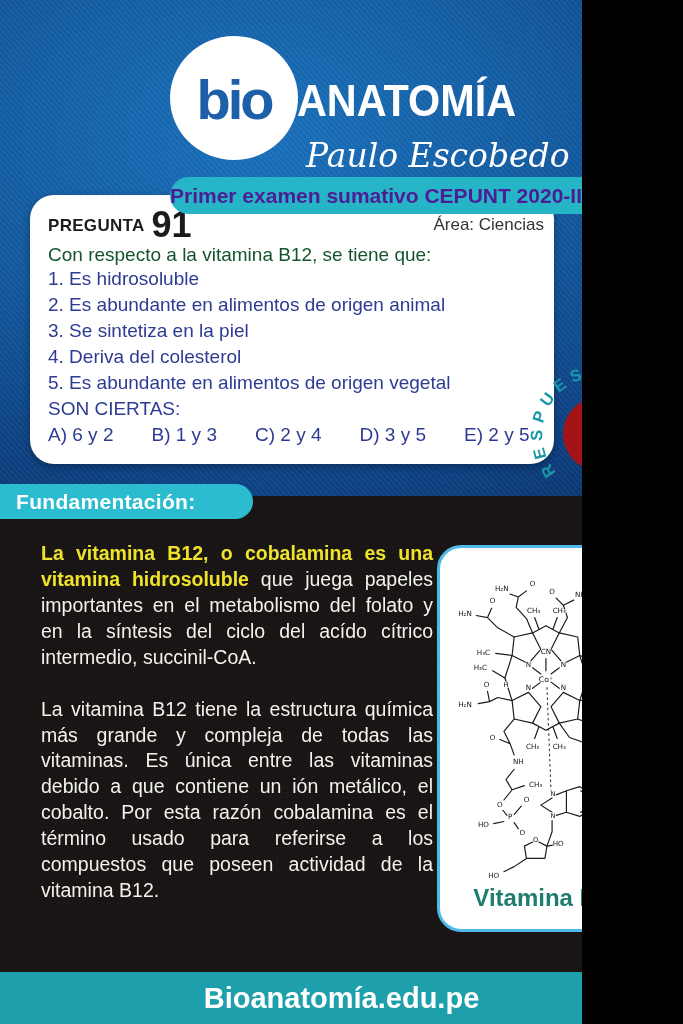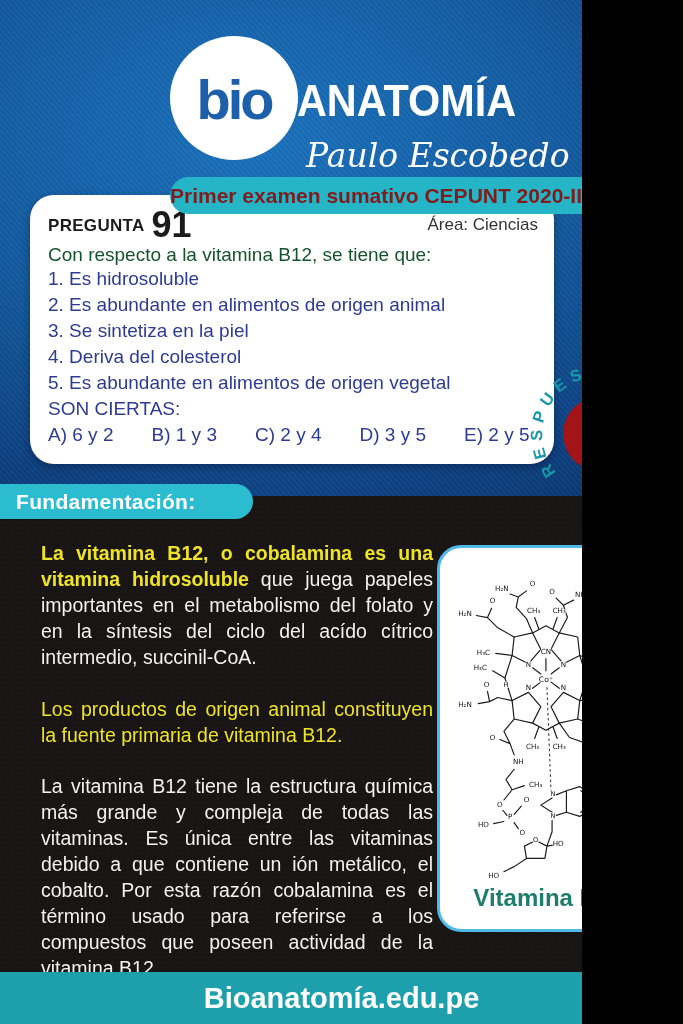--- a/index.html
+++ b/index.html
@@ -15,24 +15,24 @@
       radial-gradient(ellipse 120% 95% at 45% 28%,#1a71bd 0%,#135a9f 45%,#0d4182 76%,#0a3168 100%);}
   .logo-oval{position:absolute;left:170px;top:36px;width:128px;height:124px;background:#fff;
     border-radius:50%;display:flex;align-items:center;justify-content:center;}
   .logo-bio{color:#1e5fa9;font-size:56px;font-weight:bold;letter-spacing:-3px;transform:translateY(1px);}
   .logo-brand{position:absolute;left:297px;top:76px;color:#fff;font-size:44px;font-weight:800;
     letter-spacing:0;transform:scaleX(.94);transform-origin:left;white-space:nowrap;}
   .logo-signature{position:absolute;left:306px;top:136px;color:#fff;font-size:33px;
     font-family:"DejaVu Serif",serif;font-style:italic;white-space:nowrap;}
   .exam-banner{position:absolute;left:170px;right:0;top:177px;height:37px;background:#26b4c7;
     border-radius:19px 0 0 19px;display:flex;align-items:center;justify-content:center;
-    color:#7f1d1d;font-weight:bold;font-size:21px;z-index:2;}
+    color:#4c1d95;font-weight:bold;font-size:21px;z-index:2;}
   
   .question-card{position:absolute;left:30px;right:28px;top:195px;height:269px;background:#fff;
-    border-radius:24px;box-sizing:border-box;padding:16px 10px 0 18px;z-index:1;
+    border-radius:24px;box-sizing:border-box;padding:16px 4px 0 18px;z-index:1;
     box-shadow:0 3px 8px rgba(0,0,20,.35);}
   .card-head{display:flex;justify-content:space-between;align-items:flex-start;padding-right:6px;}
   .q-label{font-weight:bold;font-size:17px;color:#1b1b1b;letter-spacing:.3px;}
   .q-number{font-weight:bold;font-size:36px;color:#1b1b1b;margin-left:7px;line-height:.8;display:inline-block;vertical-align:-6px;}
   .q-area{font-size:17px;color:#333;margin-top:4px;}
   .q-stem{color:#14532d;font-size:19px;margin-top:4px;}
   .q-statement,.q-prompt{color:#2e3b92;font-size:19px;line-height:26px;}
   .q-options{display:flex;gap:38px;color:#2e3b92;font-size:19px;margin-top:2px;}
   
   .answer-badge{position:absolute;left:512px;top:342px;width:150px;height:150px;z-index:3;}
@@ -117,21 +117,20 @@
       </svg>
     </div>
   </div>
 
   <div class="fund-banner">
     <span>Fundamentación:</span>
   </div>
 
   <div class="explanation">
     <p class="exp-p"><span class="hl">La vitamina B12, o cobalamina es una vitamina hidrosoluble</span><span> que juega papeles importantes en el metabolismo del folato y en la síntesis del ciclo del acído cítrico intermedio, succinil-CoA.</span></p>
-    <p class="exp-p yellow">Los productos de origen animal constituyen la fuente primaria de vitamina B12.</p>
     <p class="exp-p">La vitamina B12 tiene la estructura química más grande y compleja de todas las vitaminas. Es única entre las vitaminas debido a que contiene un ión metálico, el cobalto. Por esta razón cobalamina es el término usado para referirse a los compuestos que poseen actividad de la vitamina B12.</p>
   </div>
 
   <div class="structure-panel">
     <svg id="molecule" viewBox="0 0 200 320">
       <g class="bonds">
         <path d="M80,107 L64,99 L66,81 L84,77 L92,93 Z M114,107 L130,99 L128,81 L110,77 L102,93 Z M80,135 L64,143 L66,161 L84,165 L92,149 Z M114,135 L130,143 L128,161 L110,165 L102,149 Z"></path>
         <path d="M84,77 L97,70 L110,77 M90,73 L86,62 M104,73 L108,62 M84,165 L97,172 L110,165 M90,169 L86,180 M104,169 L108,180 M64,99 L57,121 L64,143 M130,99 L137,121 L130,143 M84,111 L92,117 M110,111 L102,117 M84,131 L92,125 M110,131 L102,125 M97,114 L97,102"></path>
         <path d="M84,77 L78,63 L68,52 L70,42 M70,42 L78,36 M70,42 L62,39 M110,77 L118,62 L114,50 M114,50 L107,43 M114,50 L124,45 M66,81 L50,72 L40,62 M40,62 L44,53 M40,62 L29,60 M64,99 L48,97 M57,121 L45,114 M130,99 L146,105 L158,98 L170,104 M170,104 L174,93 M170,104 L179,110 M64,143 L50,140 L42,144 M42,144 L40,134 M42,144 L31,146 M130,143 L146,140 M128,161 L142,166"></path>
         <path d="M110,165 L120,179 L134,184 L134,199 L146,207 M146,207 L141,216 M146,207 L157,210"></path>

